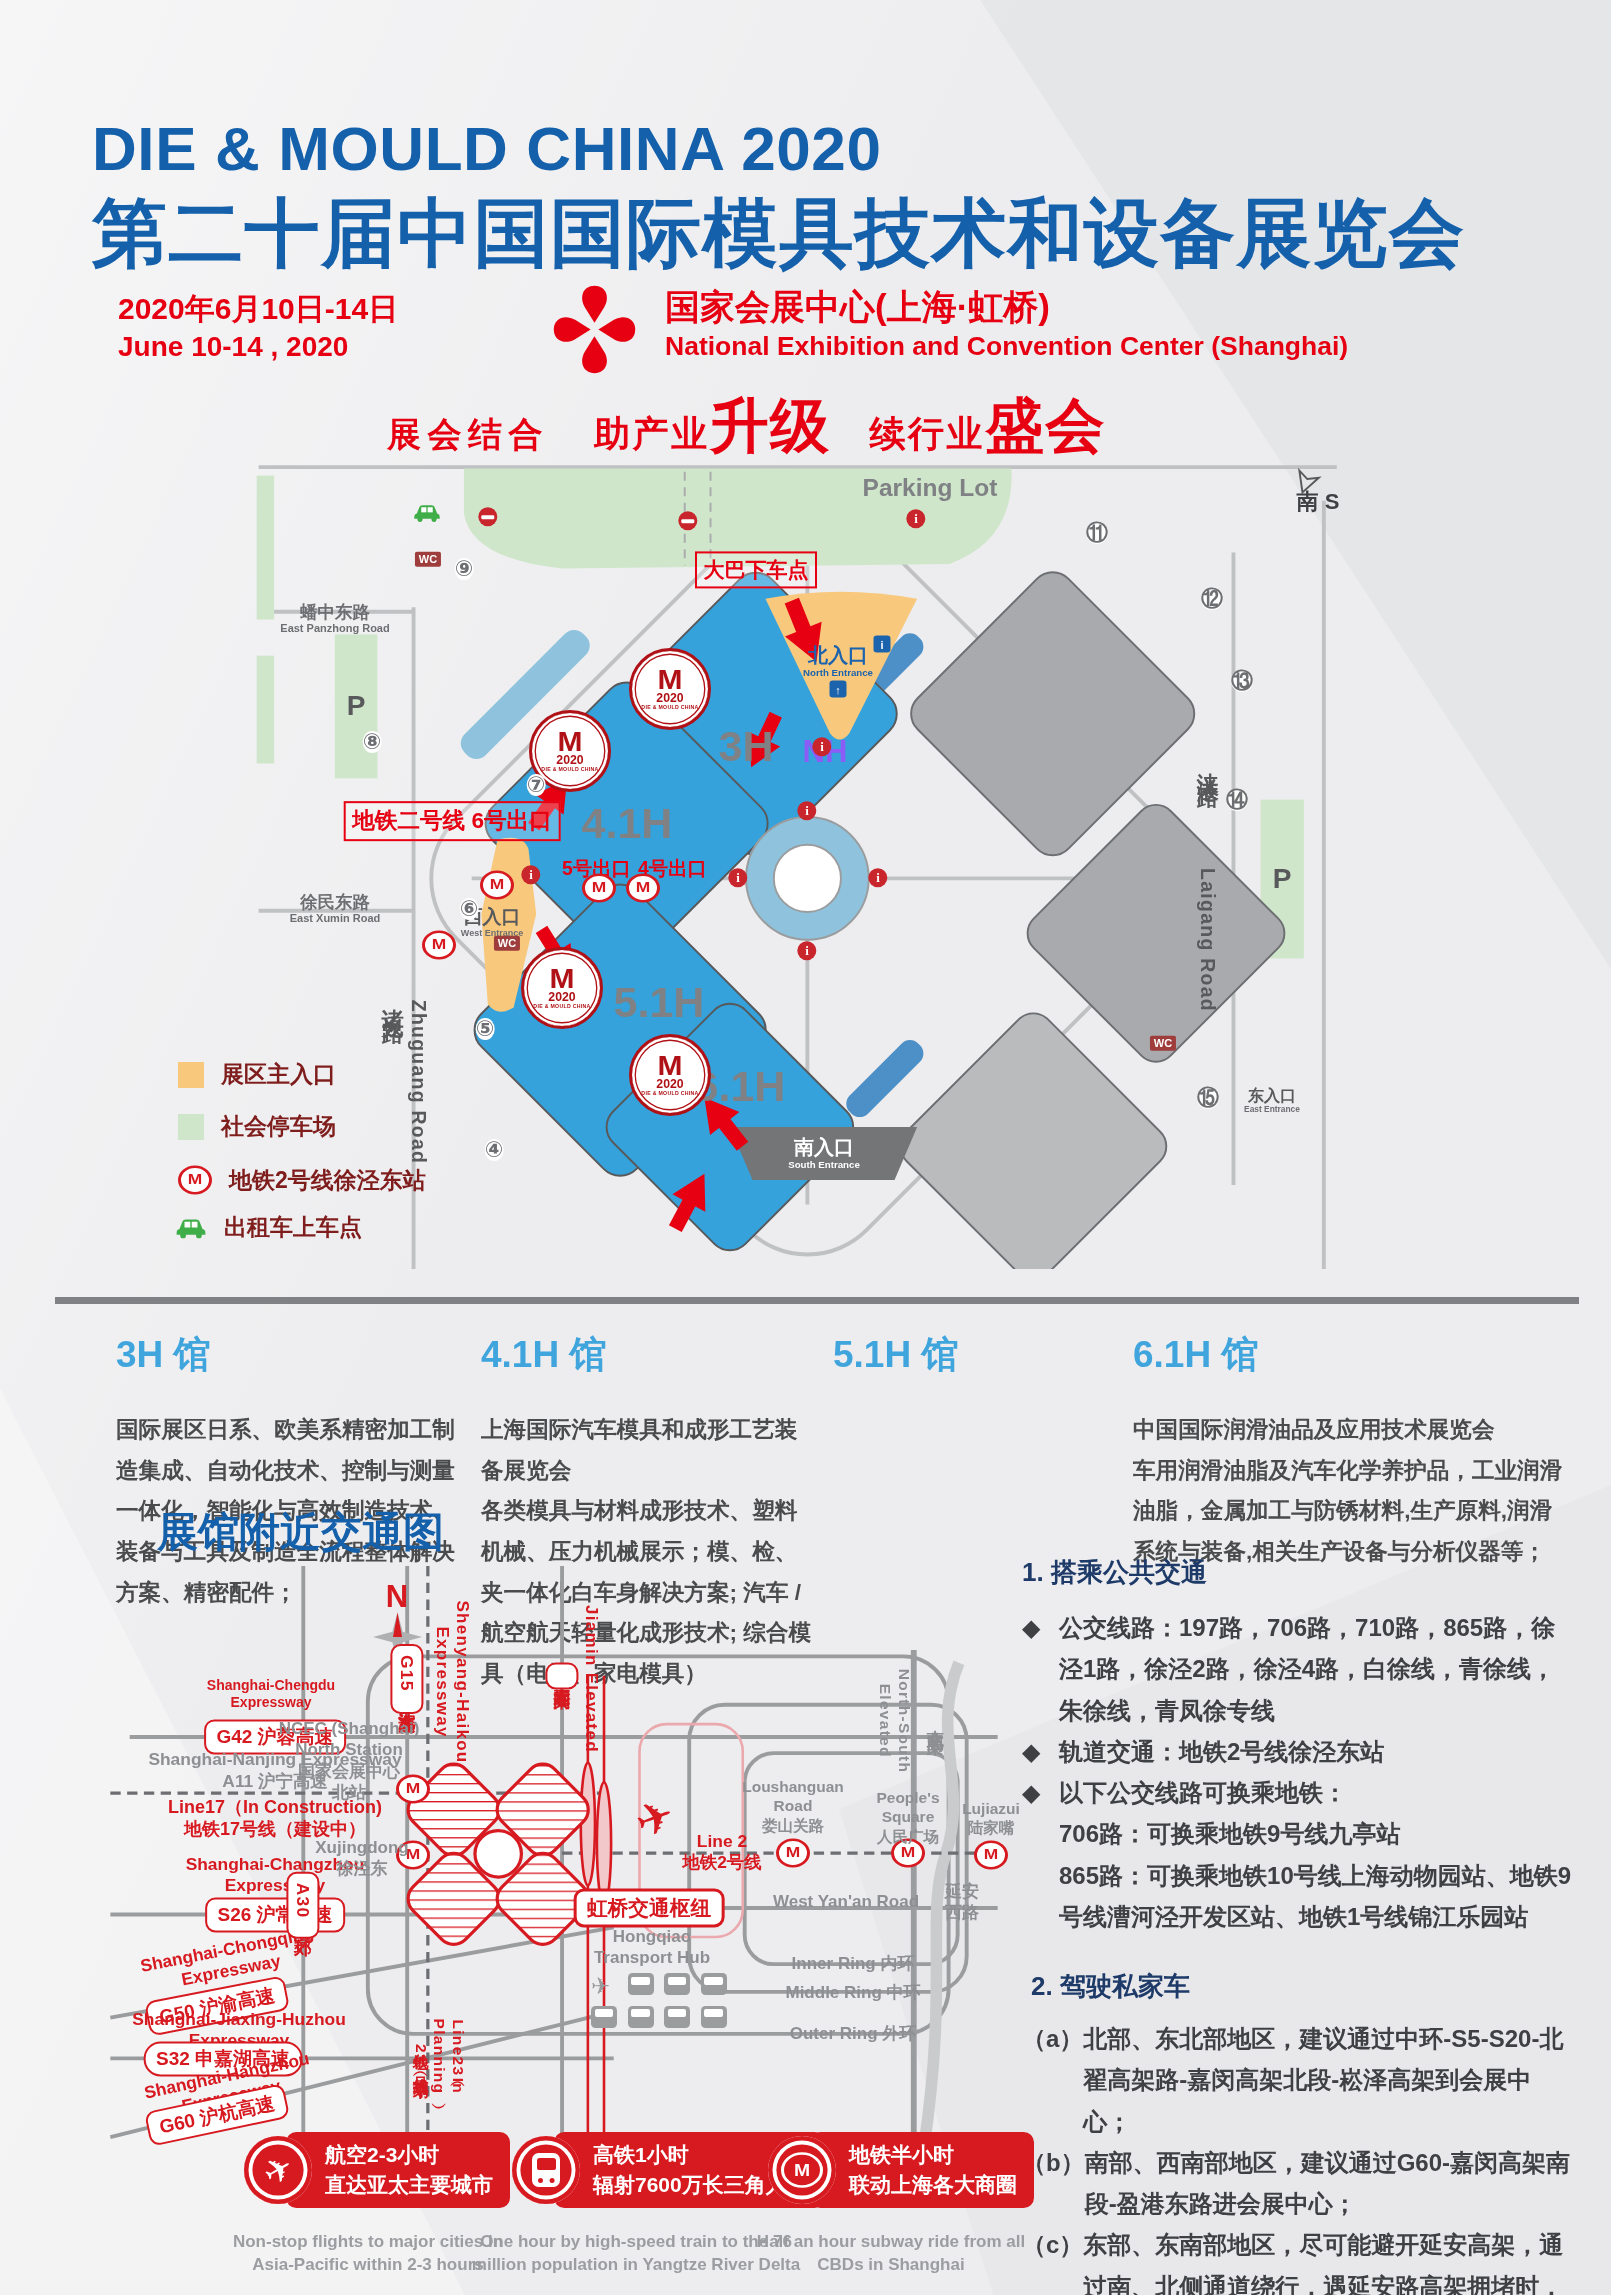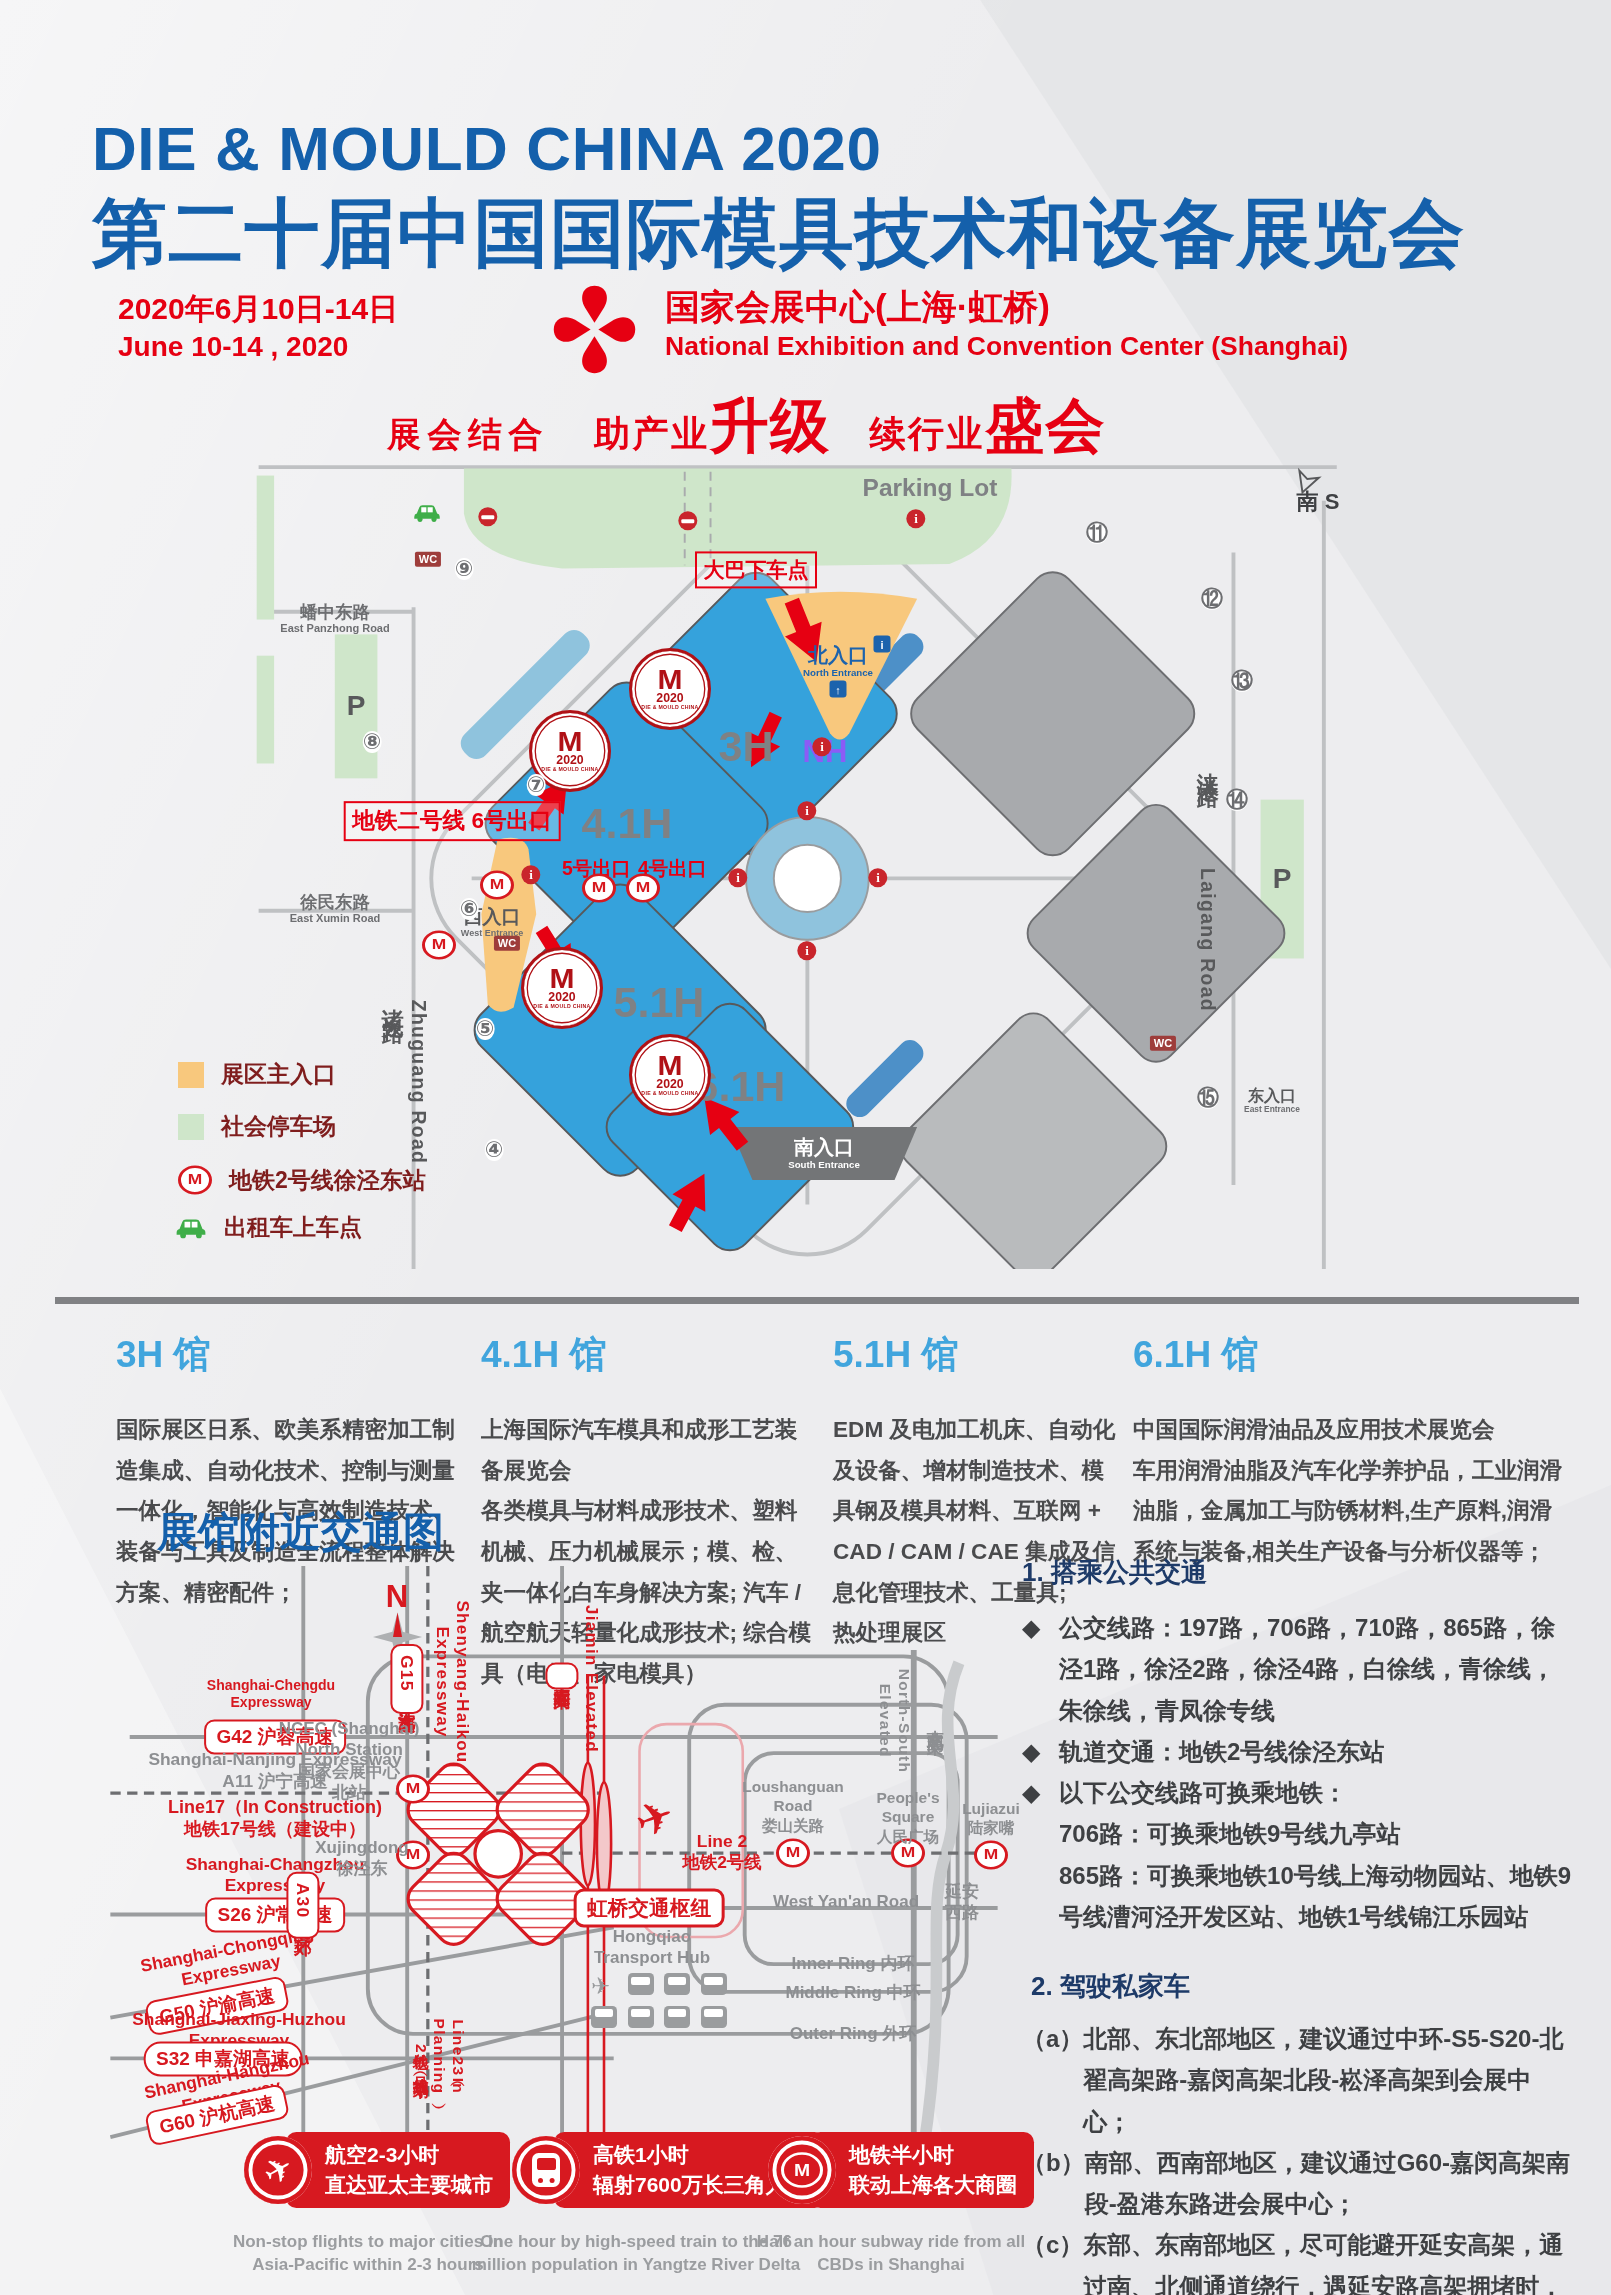--- a/index.html
+++ b/index.html
@@ -315,22 +315,20 @@
     <div class="bd pre">国际展区日系、欧美系精密加工制造集成、自动化技术、控制与测量一体化，智能化与高效制造技术、装备与工具及制造全流程整体解决方案、精密配件；</div>
   </div>
   <div class="abs hallcol" style="left:481px;top:1330px;width:336px;">
     <div class="h">4.1H 馆</div>
     <div class="hl">上海国际汽车模具和成形工艺装备展览会</div>
     <div class="bd pre">各类模具与材料成形技术、塑料机械、压力机械展示；模、检、夹一体化白车身解决方案; 汽车 / 航空航天轻量化成形技术; 综合模具（电子、家电模具）</div>
   </div>
   <div class="abs hallcol" style="left:833px;top:1330px;width:284px;">
     <div class="h">5.1H 馆</div>
 
-    <div class="bd pre">EDM 及电加工机床、自动化及设备、增材制造技术、模具钢及模具材料、互联网 + CAD / CAM / CAE 集成及信息化管理技术、工量具;
-热处理展区</div>
   </div>
   <div class="abs hallcol" style="left:1133px;top:1330px;width:433px;">
     <div class="h">6.1H 馆</div>
     <div class="hl">中国国际润滑油品及应用技术展览会</div>
     <div class="bd pre">车用润滑油脂及汽车化学养护品，工业润滑油脂，金属加工与防锈材料,生产原料,润滑系统与装备,相关生产设备与分析仪器等；</div>
   </div>
 
   <div class="abs traffic-h" style="left:116px;top:1505px;">展馆附近交通图</div>
 
   <div class="abs" style="left:110px;top:1566px;width:888px;height:584px;">

